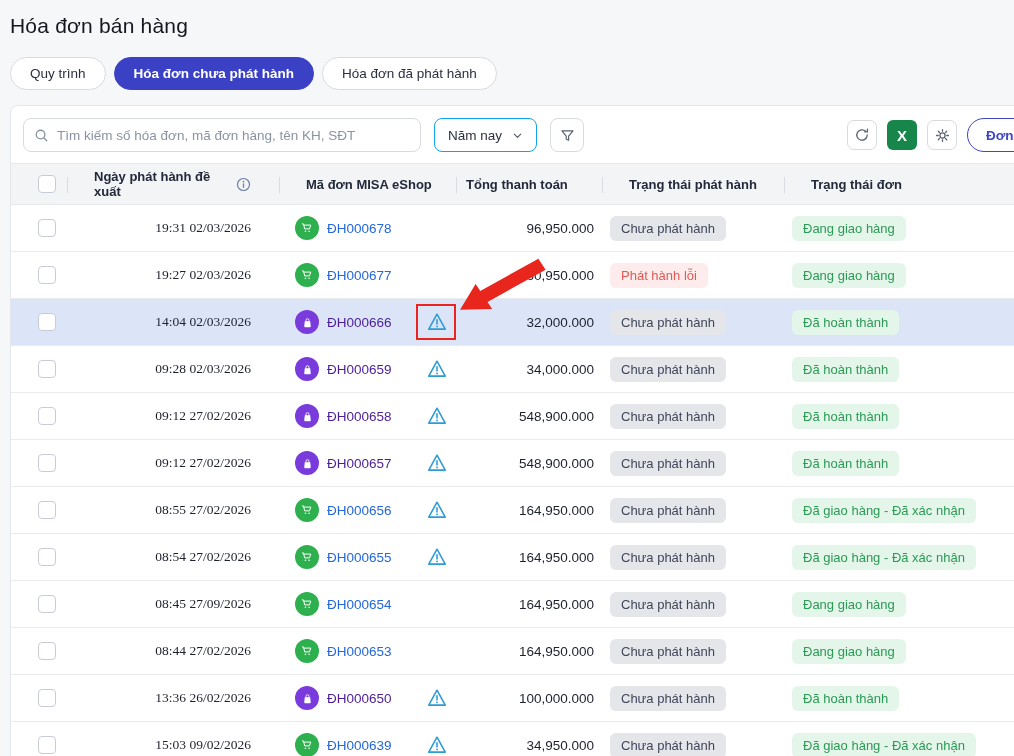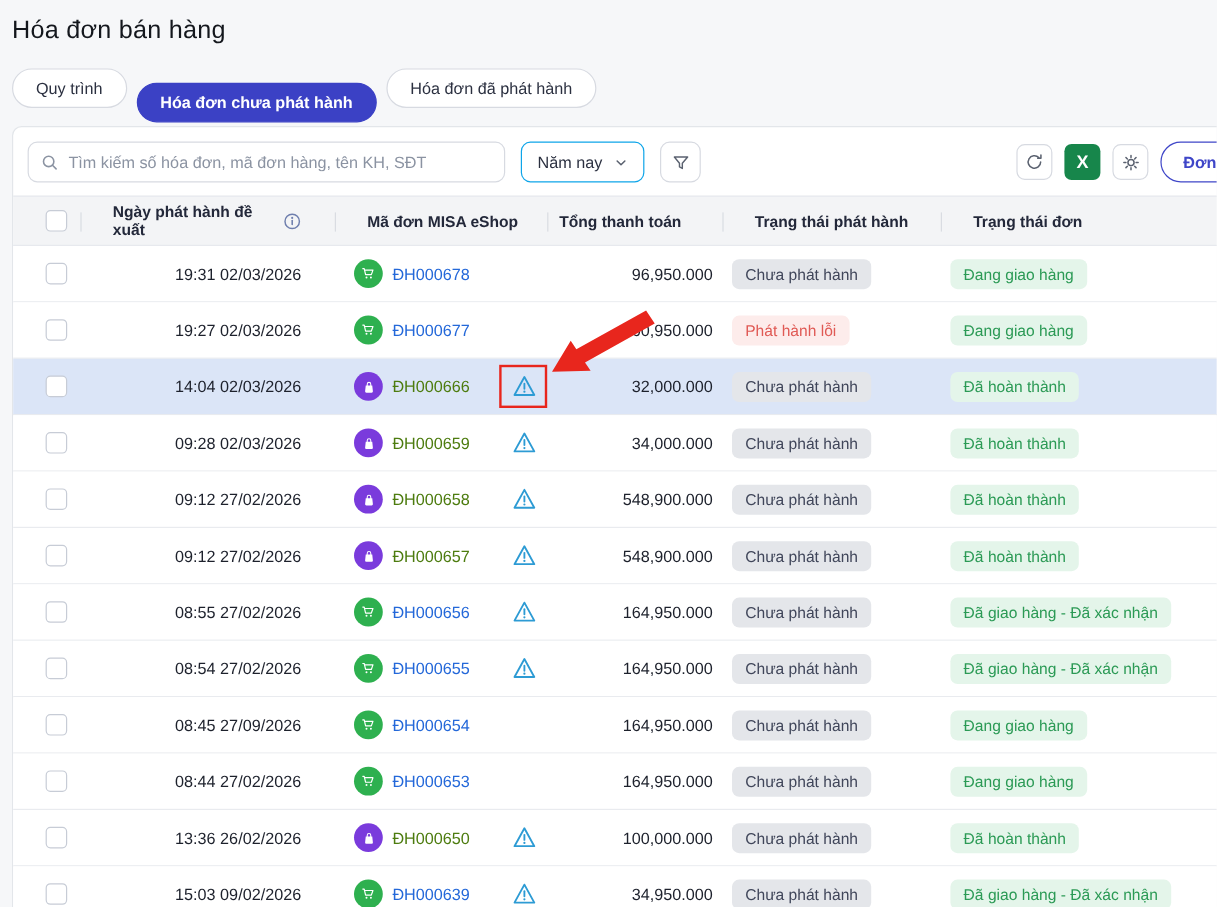--- a/index.html
+++ b/index.html
@@ -4,21 +4,21 @@
 <style>
   * { margin:0; padding:0; box-sizing:border-box; font-family:"Liberation Sans", sans-serif; }
   html,body { background:#f6f7f9; }
   .screen { position:relative; width:1014px; height:756px; overflow:hidden; background:#f6f7f9; }
 
   .page-head { padding:14px 0 0 10px; }
   h1 { font-size:21px; font-weight:400; color:#14171d; letter-spacing:.2px; }
   .tabs { display:flex; gap:8px; margin-top:19px; }
   .tab { height:33px; padding:0 19px; border-radius:17px; border:1px solid #d7dae1; background:#fff;
          font-size:13.5px; color:#2b3040; cursor:pointer; white-space:nowrap; }
-  .tab.active { background:#3b41c5; border-color:#3b41c5; color:#fff; font-weight:600;margin-top:12px; }
+  .tab.active { background:#3b41c5; border-color:#3b41c5; color:#fff; font-weight:600; }
 
   .panel { position:absolute; left:10px; top:105px; width:1030px; height:680px; background:#fff;
            border:1px solid #e3e6ea; border-radius:8px 8px 0 0; }
 
   .toolbar { position:relative; height:57px; padding:12px 0 0 12px; display:flex; gap:13px; }
   .search { width:398px; height:34px; border:1px solid #d7dae1; border-radius:8px; display:flex;
             align-items:center; padding:0 10px; gap:8px; background:#fff; }
   .search input { border:none; outline:none; flex:1; font-size:13.5px; color:#2b3040; background:transparent; }
   .search input::placeholder { color:#8b93a2; }
   .select { height:34px; border:1px solid #0ea5e9; border-radius:8px; background:#fff; display:flex;
@@ -46,29 +46,29 @@
   .thead .c-total { padding-left:10px; }
   .c-issue { width:182px; padding-left:8px; display:flex; align-items:center; }
   .c-status{ width:250px; padding-left:8px; display:flex; align-items:center; }
 
   .checkbox { width:18px; height:18px; border:1.5px solid #c7ccd6; border-radius:4px; background:#fff;
               display:inline-block; cursor:pointer; flex:none; }
 
   .trow { display:flex; height:47px; align-items:center; border-bottom:1px solid #e9ebef; background:#fff;
           font-size:13.5px; color:#1d212c; }
   .trow.highlighted { background:#dbe5f7; }
-  .trow .c-date { justify-content:flex-end; }
+  .trow .c-date { justify-content:flex-end;font-family:Liberation Serif, serif; }
   .trow .c-total { justify-content:flex-end; padding-right:8px; }
 
   .chan { width:24px; height:24px; border-radius:50%; display:flex; align-items:center; justify-content:center; flex:none; }
   .chan.cart { background:#2eb04f; }
   .chan.bag  { background:#7a3bdc; }
   .order-link { margin-left:8px; text-decoration:none; cursor:pointer; }
   .order-link.ch-cart { color:#2468d9; }
-  .order-link.ch-bag  { color:#4d7c0f; }
+  .order-link.ch-bag  { color:#4c1d95; }
 
   .warn { position:relative; width:22px; height:22px; margin-left:34px; display:flex; align-items:center;
           justify-content:center; cursor:pointer; }
   .ann-box { display:none; position:absolute; left:-10px; top:-7px; width:40px; height:36px;
              border:2.5px solid #e8261d; }
   .ann-arrow { display:none; position:absolute; left:26px; top:-56px; width:100px; height:64px; z-index:5; }
   .warn.annotated .ann-box { display:block; }
   .warn.annotated .ann-arrow { display:block; }
 
   .badge { display:inline-block; padding:5px 11px; border-radius:6px; font-size:13px; white-space:nowrap; }

